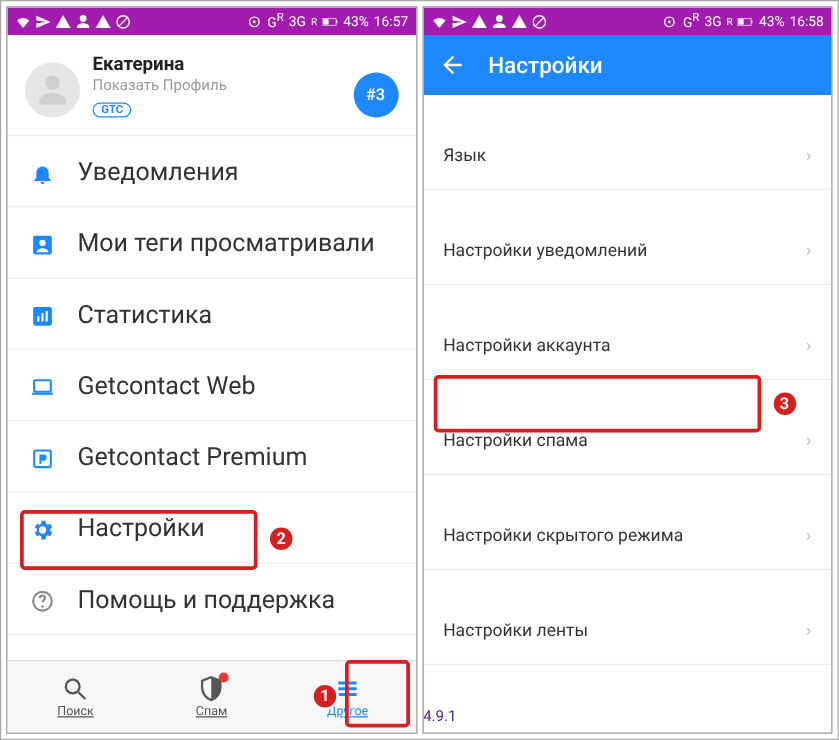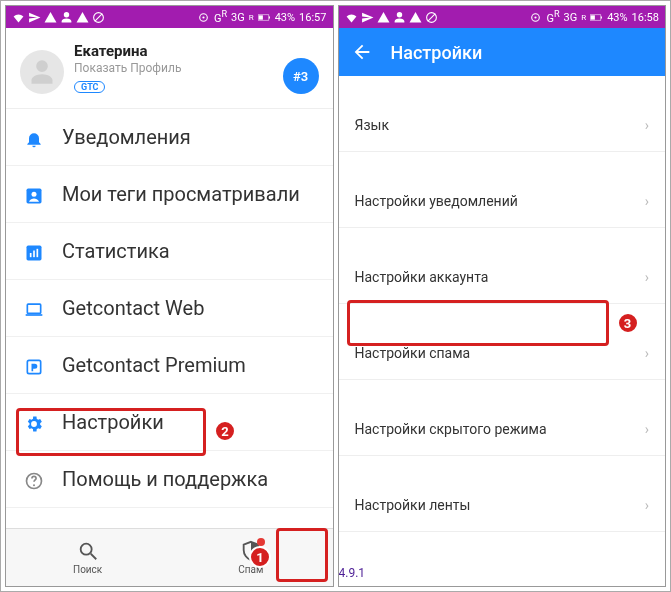--- a/index.html
+++ b/index.html
@@ -79,21 +79,21 @@
   .menu-item.help .mi-icon svg { fill: #888; }
   
   .bottomnav {
     height: 58px;
     border-top: 1px solid #ddd;
     background: #f7f7f7;
     display: flex;
   }
   .bn-item {
     flex: 1; display: flex; flex-direction: column; align-items: center; justify-content: center;
-    gap: 2px; font-size: 10px; color: #555; position: relative;
+    gap: 2px; font-size: 10px; color: #555; position: relative; text-decoration: underline;
   }
   .bn-item.active { color: #1e88ff; }
   .bn-item .bn-ico { width: 22px; height: 22px; display:flex; align-items:center; justify-content:center; position: relative;}
   .bn-item .bn-ico svg { width: 22px; height: 22px; fill: currentColor; }
   .bn-badge {
     position: absolute; top: -2px; right: -3px;
     width: 8px; height: 8px; border-radius: 50%; background: #e53935;
   }
   
   .appbar {
@@ -278,20 +278,30 @@
     <div class="bn-item">
       <span class="bn-ico">
           <svg viewBox="0 0 24 24">
             <path d="M12 2l8 3v6c0 5-3.5 9.5-8 11-4.5-1.5-8-6-8-11V5z" fill="none" stroke="currentColor" stroke-width="2"></path>
             <path d="M12 2l8 3v6c0 5-3.5 9.5-8 11z" fill="currentColor"></path>
           </svg>
           <span class="bn-badge"></span>
         </span>
       <span>Спам</span>
     </div>
+    <div class="bn-item active">
+      <span class="bn-ico">
+          <svg viewBox="0 0 24 24">
+            <line x1="4" y1="7" x2="20" y2="7" stroke="currentColor" stroke-width="2.5"></line>
+            <line x1="4" y1="12" x2="20" y2="12" stroke="currentColor" stroke-width="2.5"></line>
+            <line x1="4" y1="17" x2="20" y2="17" stroke="currentColor" stroke-width="2.5"></line>
+          </svg>
+        </span>
+      <span>Другое</span>
+    </div>
   </div>
 
   <div class="hl" style="left:10px; top:402px; width:190px; height:48px;"></div>
   <div class="callout" style="left:208px; top:414px;">2</div>
   <div class="hl" style="left:270px; top:522px; width:52px; height:54px;"></div>
   <div class="callout" style="left:243px; top:540px;">1</div>
 </div>
 
 <div class="phone">
 

